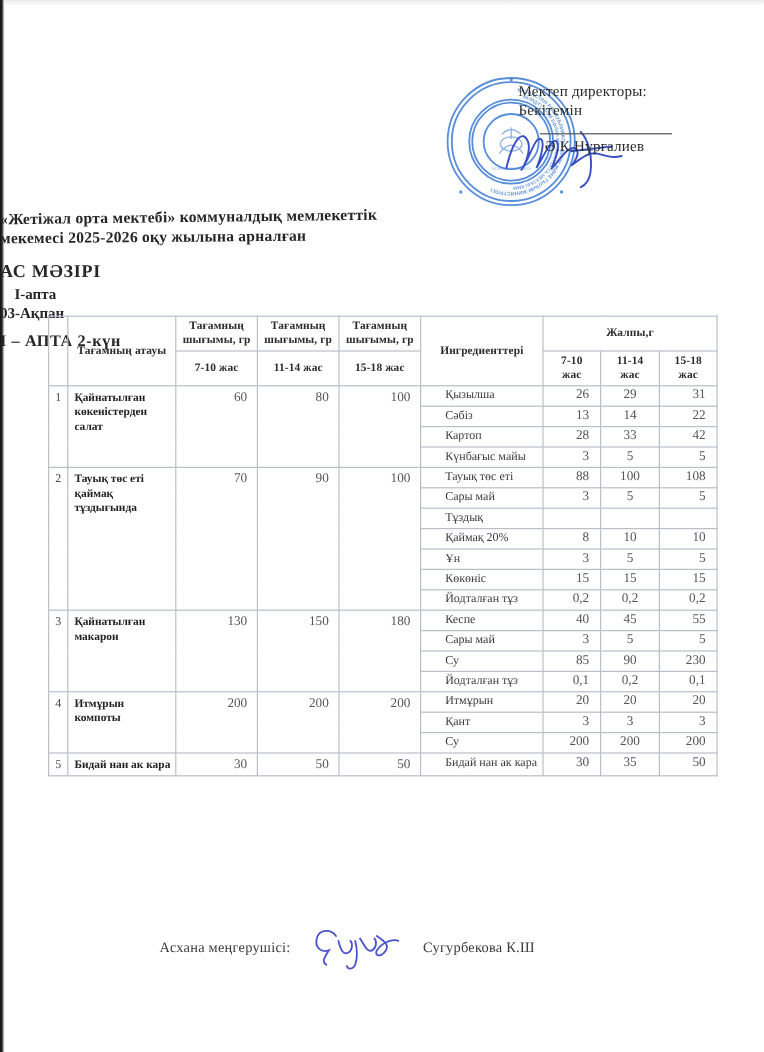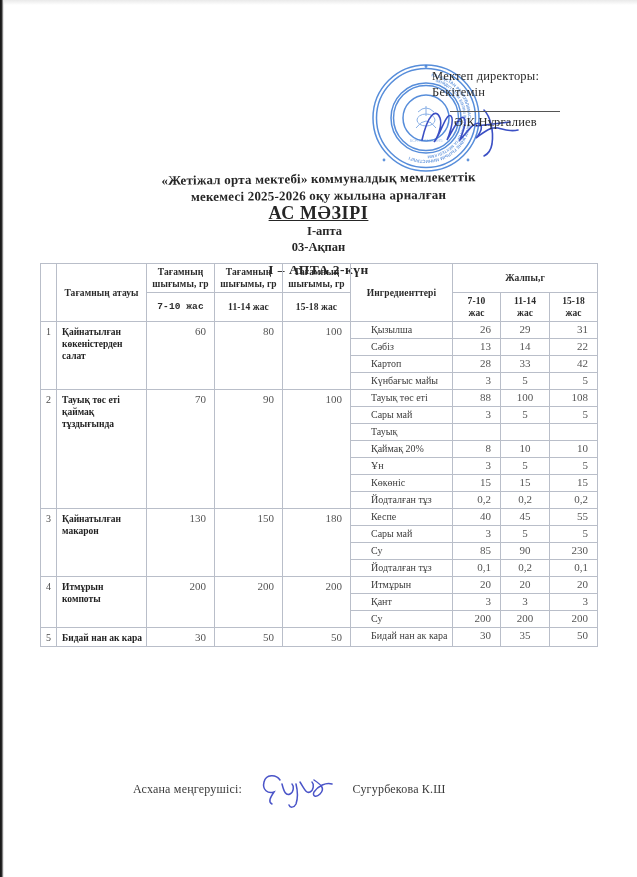--- a/index.html
+++ b/index.html
@@ -77,42 +77,40 @@
     height: 62px;
     pointer-events: none;
   }
 
   
   .title-block {
     position: absolute;
     left: 0;
     top: 170px;
     width: 637px;
-    text-align: center;
     color: #262626;
     font-weight: bold;
   }
   .title-l1 {
     font-size: 13px;
     line-height: 17px;
     letter-spacing: .2px;
     transform: rotate(-0.7deg);
   }
   .title-l2 {
     font-size: 13px;
     line-height: 17px;
     letter-spacing: .2px;
     transform: rotate(-0.5deg);
   }
   .title-main {
-    font-size: 18px;
+    font-size: 15px;
     line-height: 19px;
     letter-spacing: .6px;
-    margin-top: 0;
-    text-decoration: underline;
+    margin-top: 14px;
   }
   .title-week {
     font-size: 12.5px;
     line-height: 16px;
     padding-left: 12px;
   }
   .title-date {
     font-size: 12.5px;
     line-height: 16px;
   }
@@ -157,21 +155,21 @@
   col.c-ing  { width: 102px; }
   col.c-t1   { width: 48px; }
   col.c-t2   { width: 49px; }
   col.c-t3   { width: 48px; }
 
   .hdr-age {
     font-weight: bold;
     font-size: 9.5px;
     text-align: center;
   }
-  .hdr-age-left { text-align: right; padding-right: 4px; font-family: Liberation Mono, monospace; }
+  .hdr-age-left { text-align: right; padding-right: 4px; }
   .hdr-age-mid  { text-align: left; padding-left: 3px; }
   .hdr-age-r    { text-align: left; padding-left: 3px; font-family: Liberation Serif, serif; }
   .hdr-total {
     font-weight: bold;
     font-size: 11px;
     text-align: center;
     vertical-align: top;
     padding-top: 3px;
   }
   .hdr-ing {
@@ -400,21 +398,21 @@
           <td class="tot-cell ">100</td>
           <td class="tot-cell ra">108</td>
         </tr>
         <tr>
           <td class="ing-cell">Сары май</td>
           <td class="tot-cell ra">3</td>
           <td class="tot-cell ">5</td>
           <td class="tot-cell ra">5</td>
         </tr>
         <tr>
-          <td class="ing-cell">Тауық</td>
+          <td class="ing-cell">Тұздық</td>
           <td class="tot-cell ra"></td>
           <td class="tot-cell "></td>
           <td class="tot-cell ra"></td>
         </tr>
         <tr>
           <td class="ing-cell">Қаймақ 20%</td>
           <td class="tot-cell ra">8</td>
           <td class="tot-cell ">10</td>
           <td class="tot-cell ra">10</td>
         </tr>

